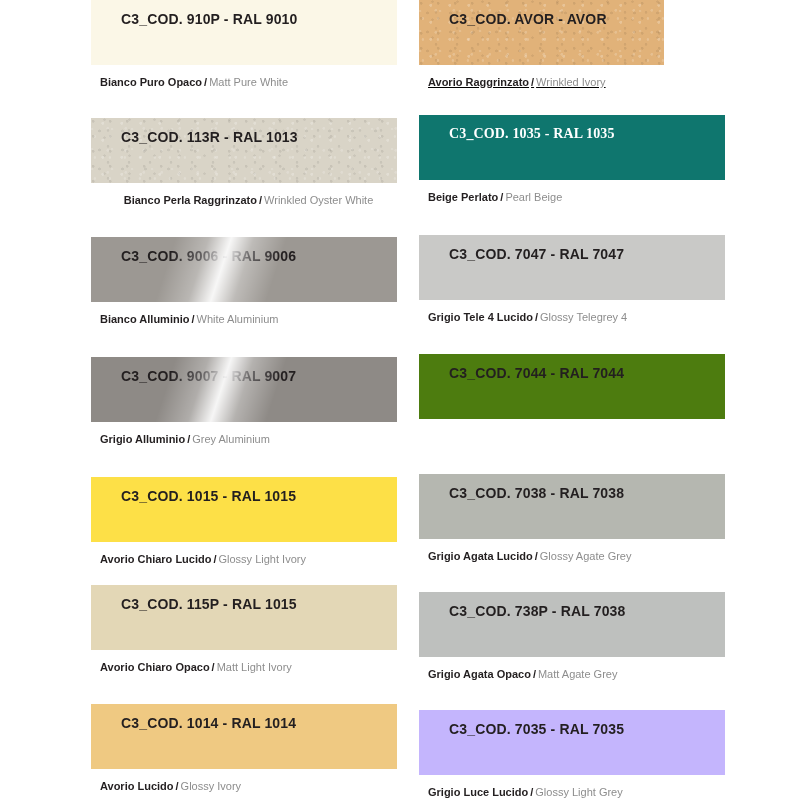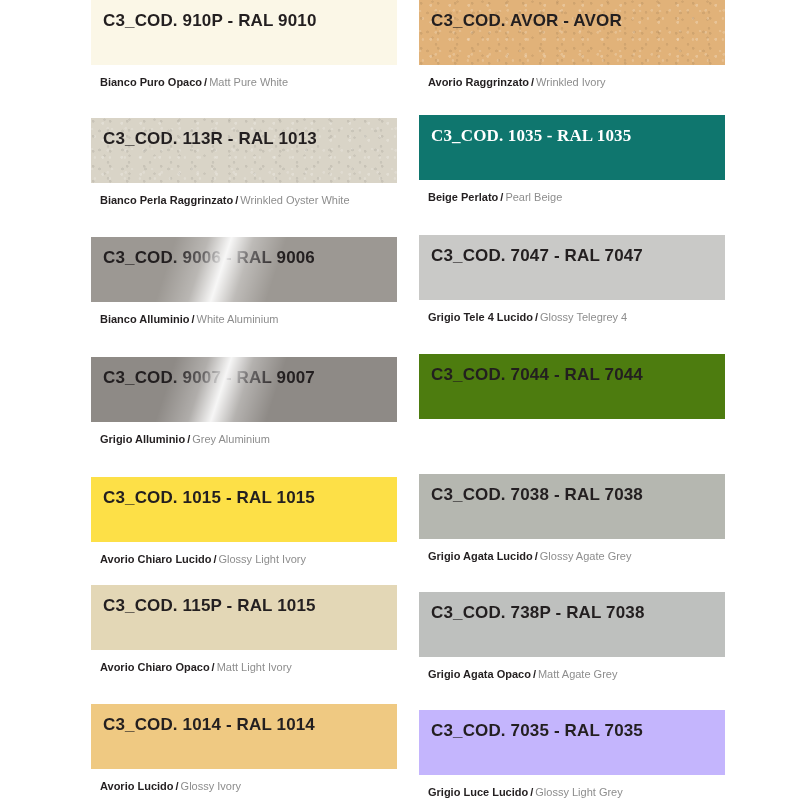--- a/index.html
+++ b/index.html
@@ -36,23 +36,23 @@
 
   
   .chip {
     position: relative;
     width: 100%;
     height: 65px;
     overflow: hidden;
   }
   .chip-code {
     position: absolute;
-    left: 12px;
+    left: 30px;
     top: 11px;
-    font-size: 17px;
+    font-size: 14px;
     font-weight: bold;
     letter-spacing: 0.15px;
     white-space: nowrap;
     color: #231f20;
   }
   .chip-code.light-text { color: #ffffff; }
 
   
   .chip.metallic::after {
     content: "";
@@ -115,21 +115,21 @@
 <body>
 
 <div class="catalog">
   <div class="column column-left">
       <div class="swatch-entry" style="position: absolute; top: 0px; left: 0px; width: 306px;">
         <div class="chip" style="background: rgb(251, 247, 231);">
           <span class="chip-code">C3_COD. 910P - RAL 9010</span>
         </div>
         <div class="caption"><span class="it">Bianco Puro Opaco</span><span class="sep">/</span><span class="en">Matt Pure White</span></div>
       </div>
-      <div class="swatch-entry" style="position: absolute; top: 118px; left: 0px; width: 306px;">
+      <div class="swatch-entry" style="position: absolute; top: 118px; left: 0px; width: 306px; text-align: center;">
         <div class="chip textured" style="background: rgb(217, 212, 199);">
           <span class="chip-code">C3_COD. 113R - RAL 1013</span>
         </div>
         <div class="caption"><span class="it">Bianco Perla Raggrinzato</span><span class="sep">/</span><span class="en">Wrinkled Oyster White</span></div>
       </div>
       <div class="swatch-entry" style="position: absolute; top: 237px; left: 0px; width: 306px;">
         <div class="chip metallic" style="background: rgb(156, 152, 147);">
           <span class="chip-code">C3_COD. 9006 - RAL 9006</span>
         </div>
         <div class="caption"><span class="it">Bianco Alluminio</span><span class="sep">/</span><span class="en">White Aluminium</span></div>
@@ -153,21 +153,21 @@
         <div class="caption"><span class="it">Avorio Chiaro Opaco</span><span class="sep">/</span><span class="en">Matt Light Ivory</span></div>
       </div>
       <div class="swatch-entry" style="position: absolute; top: 704px; left: 0px; width: 306px;">
         <div class="chip" style="background: rgb(239, 201, 130);">
           <span class="chip-code">C3_COD. 1014 - RAL 1014</span>
         </div>
         <div class="caption"><span class="it">Avorio Lucido</span><span class="sep">/</span><span class="en">Glossy Ivory</span></div>
       </div>
     </div>
   <div class="column column-right">
-      <div class="swatch-entry" style="position: absolute; top: 0px; left: 0px; width: 306px;">
+      <div class="swatch-entry" style="position: absolute; top: 0px; left: 0px; width: 245px; text-decoration: underline;">
         <div class="chip textured" style="background: rgb(225, 178, 121);">
           <span class="chip-code">C3_COD. AVOR - AVOR</span>
         </div>
         <div class="caption"><span class="it">Avorio Raggrinzato</span><span class="sep">/</span><span class="en">Wrinkled Ivory</span></div>
       </div>
       <div class="swatch-entry" style="position: absolute; top: 115px; left: 0px; width: 306px;">
         <div class="chip" style="background: #0f766e; font-family: Liberation Serif, serif;">
           <span class="chip-code light-text">C3_COD. 1035 - RAL 1035</span>
         </div>
         <div class="caption"><span class="it">Beige Perlato</span><span class="sep">/</span><span class="en">Pearl Beige</span></div>

